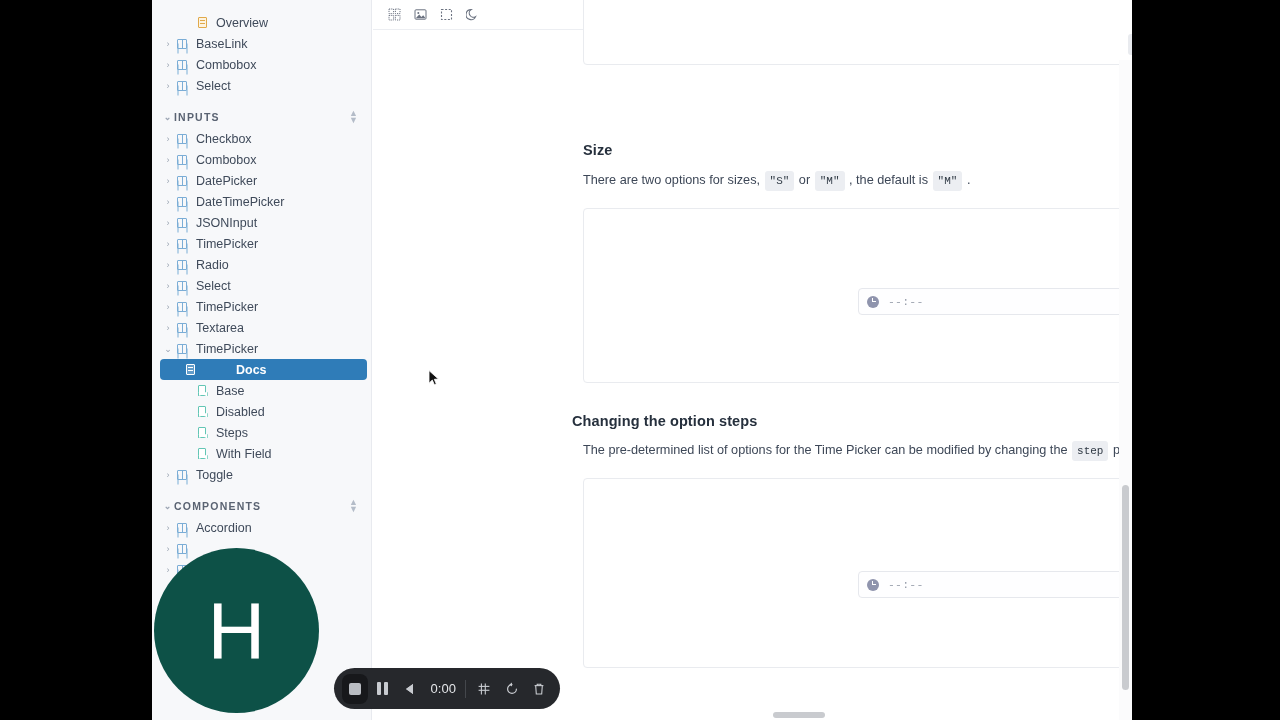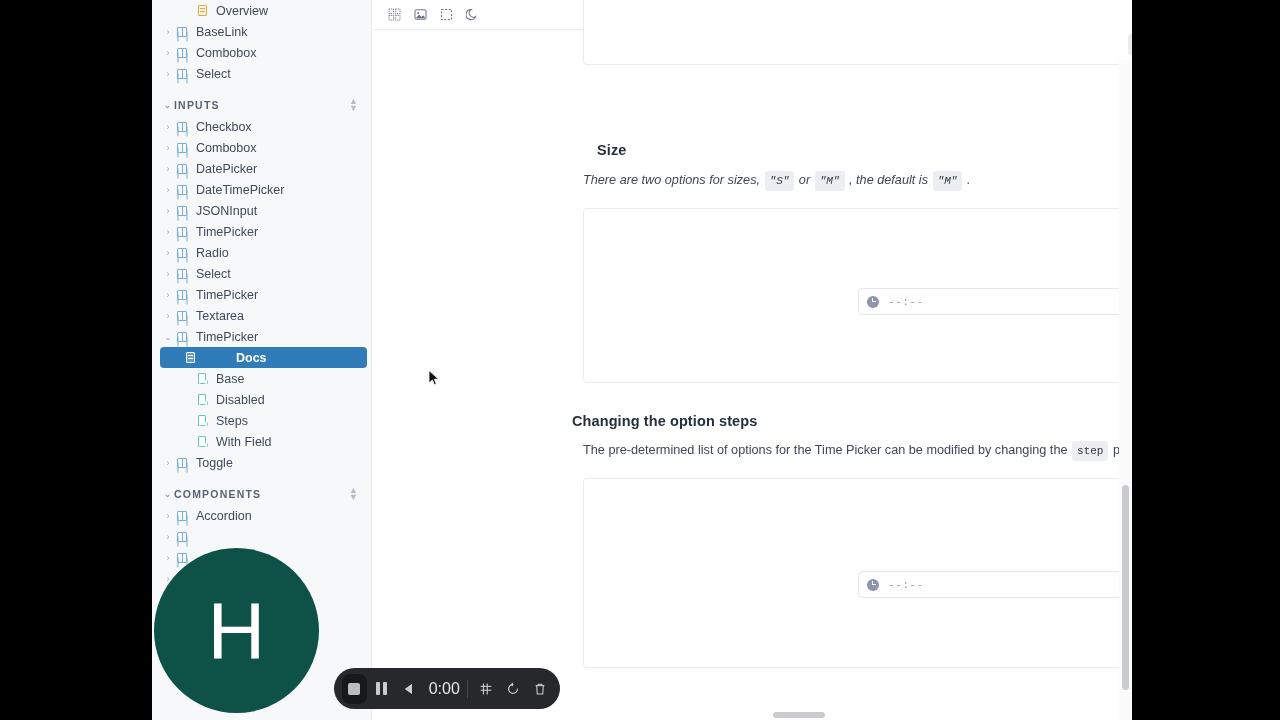--- a/index.html
+++ b/index.html
@@ -19,21 +19,21 @@
     overflow: hidden;
   }
 
   
   #sidebar {
     position: absolute; left: 0; top: 0;
     width: 220px; height: 720px;
     background: #f7f8fa;
     border-right: 1px solid #e8eaef;
     overflow: hidden;
-    padding-top: 0;
+    padding-top: 12px;
   }
   .nav-row {
     display: flex; align-items: center;
     height: 21px;
     font-size: 12.5px;
     color: #4a5568;
     white-space: nowrap;
     padding-left: 10px;
   }
   .nav-row.depth1 { padding-left: 10px; }
@@ -227,21 +227,21 @@
     border-top: 5px solid transparent; border-bottom: 5px solid transparent;
     border-right: 7px solid #c8cbd0;
     position: relative;
   }
   .rew::after {
     content: ""; position: absolute; left: 0px; top: -5px;
     border-top: 5px solid transparent; border-bottom: 5px solid transparent;
     border-right: 7px solid #c8cbd0;
   }
   #rec-time {
-    color: #e3e5e8; font-size: 16px; padding: 0 6px;
+    color: #e3e5e8; font-size: 13px; padding: 0 6px;
     min-width: 34px; text-align: left;
   }
   .rec-div { width: 1px; height: 18px; background: #44474c; margin: 0 4px; }
 
   
   #cursor {
     position: absolute; left: 428px; top: 370px;
     width: 12px; height: 17px;
   }
 </style>
@@ -488,22 +488,22 @@
           </svg>
         </div>
       </div>
 
       <div id="doc">
 
         <div class="example" style="left:210px; top:-80px; width:631px; height:115px;">
           <button class="show-code">Show code</button>
         </div>
 
-        <div class="h3" style="position:absolute; left:224px; top:112px;">Size</div>
-        <div class="para" id="para-0" style="position:absolute; left:210px; top:141px; width:620px;font-style:italic;"><span>There are two options for sizes, </span><span class="code-chip">"S"</span><span> or </span><span class="code-chip">"M"</span><span> , the default is </span><span class="code-chip">"M"</span><span> .</span></div>
+        <div class="h3" style="position:absolute; left:210px; top:112px;">Size</div>
+        <div class="para" id="para-0" style="position:absolute; left:210px; top:141px; width:620px;"><span>There are two options for sizes, </span><span class="code-chip">"S"</span><span> or </span><span class="code-chip">"M"</span><span> , the default is </span><span class="code-chip">"M"</span><span> .</span></div>
 
         <div class="example" style="left:210px; top:178px; width:631px; height:175px;">
           <div class="tp" style="left:274px; top:79px; width:522px; height:27px;">
             <span class="clock-ico"></span>
             <span class="tp-ph">--:--</span>
 
           </div>
           <button class="show-code">Show code</button>
         </div>
 

